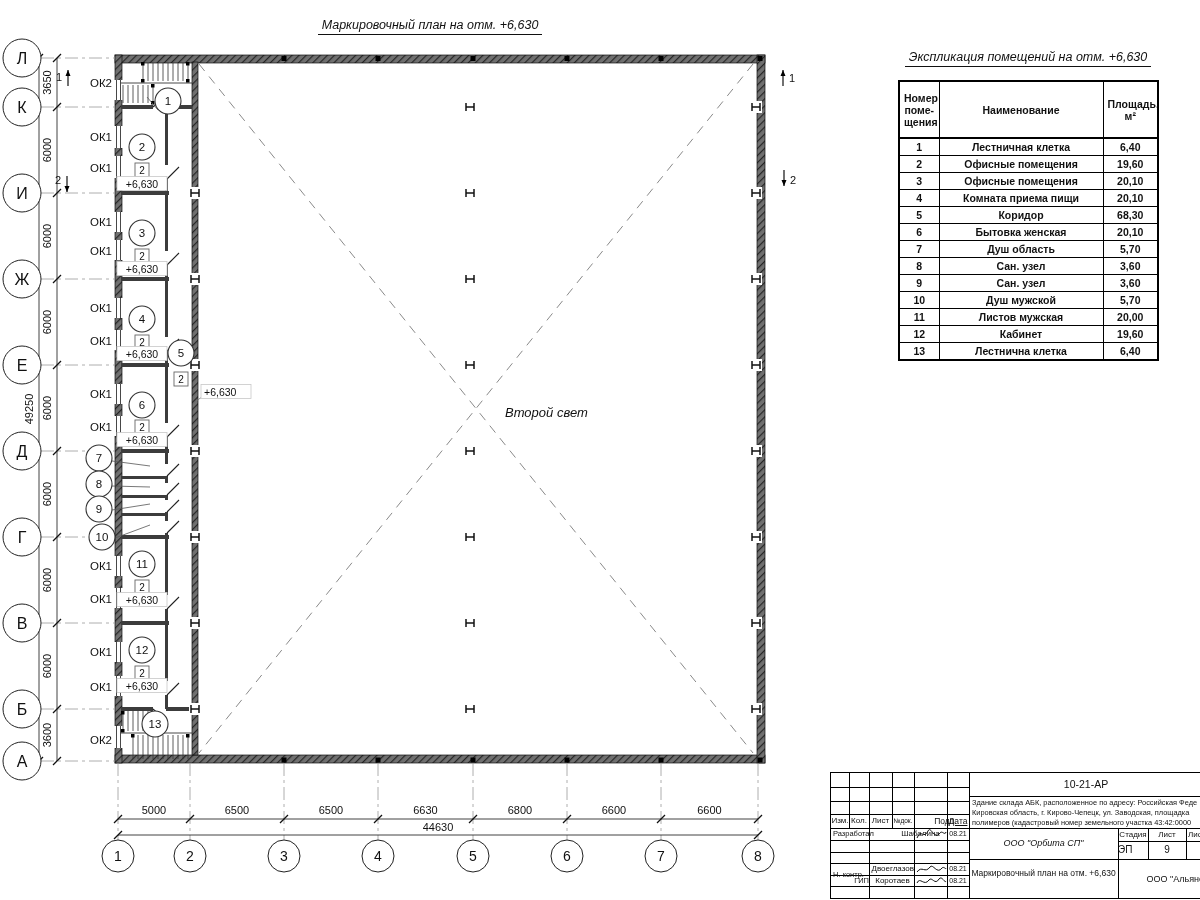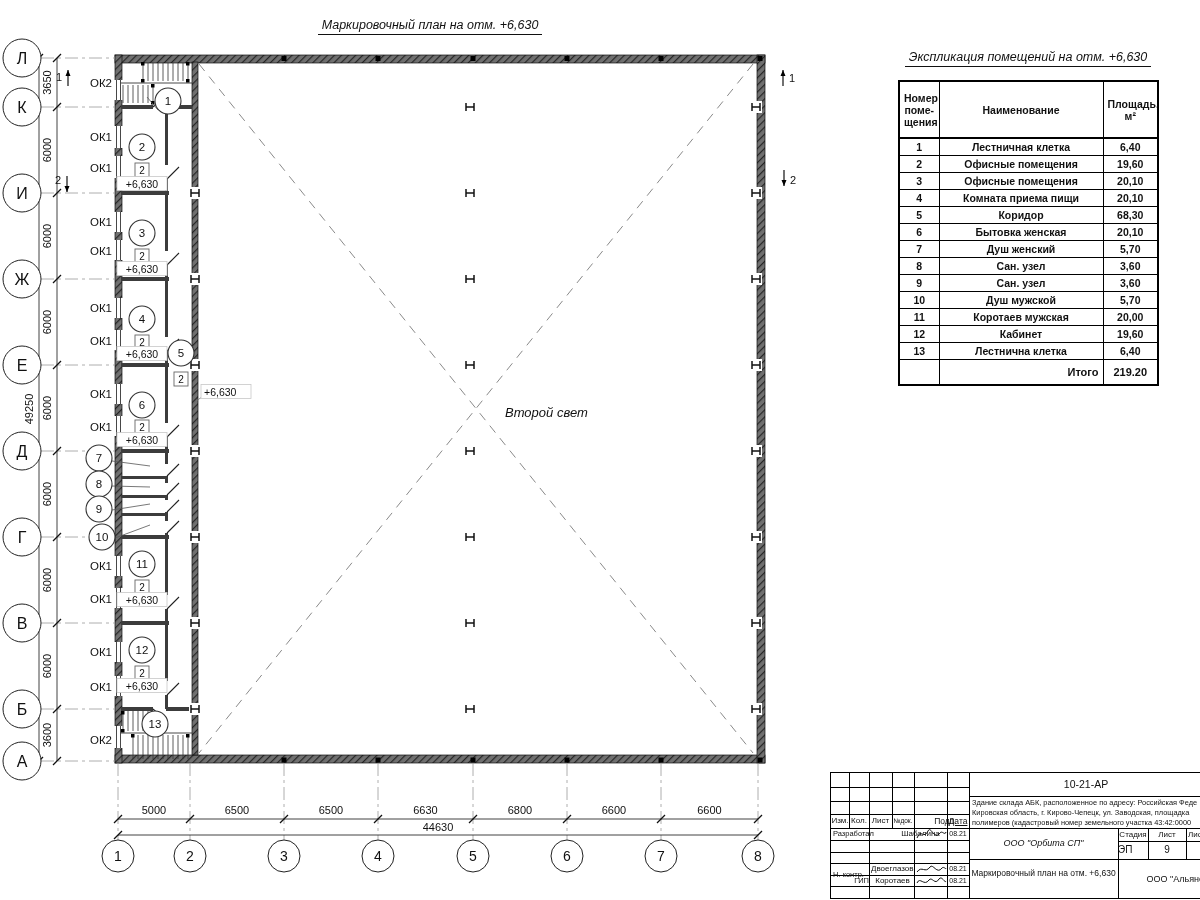--- a/index.html
+++ b/index.html
@@ -547,57 +547,52 @@
           <td class="c-name">Коридор</td>
           <td class="c-area">68,30</td>
         </tr>
         <tr>
           <td class="c-num">6</td>
           <td class="c-name">Бытовка женская</td>
           <td class="c-area">20,10</td>
         </tr>
         <tr>
           <td class="c-num">7</td>
-          <td class="c-name">Душ женский</td>
+          <td class="c-name">Душ область</td>
           <td class="c-area">5,70</td>
         </tr>
         <tr>
           <td class="c-num">8</td>
           <td class="c-name">Сан. узел</td>
           <td class="c-area">3,60</td>
         </tr>
         <tr>
           <td class="c-num">9</td>
           <td class="c-name">Сан. узел</td>
           <td class="c-area">3,60</td>
         </tr>
         <tr>
           <td class="c-num">10</td>
           <td class="c-name">Душ мужской</td>
           <td class="c-area">5,70</td>
         </tr>
         <tr>
           <td class="c-num">11</td>
-          <td class="c-name">Коротаев мужская</td>
+          <td class="c-name">Листов мужская</td>
           <td class="c-area">20,00</td>
         </tr>
         <tr>
           <td class="c-num">12</td>
           <td class="c-name">Кабинет</td>
           <td class="c-area">19,60</td>
         </tr>
         <tr>
           <td class="c-num">13</td>
           <td class="c-name">Лестнична клетка</td>
           <td class="c-area">6,40</td>
-        </tr>
-        <tr class="total">
-          <td class="c-num"></td>
-          <td class="c-name">Итого</td>
-          <td class="c-area">219.20</td>
         </tr>
       </tbody>
   </table>
 </div>
 
 <div id="titleblock" class="abs">
     <div class="cellline" style="left: 18px; top: 0px; width: 1px; height: 55px;"></div>
     <div class="cellline" style="left: 61px; top: 0px; width: 1px; height: 55px;"></div>
     <div class="cellline" style="left: 38px; top: 0px; width: 1px; height: 125px;"></div>
     <div class="cellline" style="left: 83px; top: 0px; width: 1px; height: 125px;"></div>
@@ -625,21 +620,21 @@
     <div class="tbtext" style="left: 61px; top: 41px; width: 22px; height: 14px; font-size: 6.5px; line-height: 14px; text-align: center;">№док.</div>
     <div class="tbtext" style="left: 98px; top: 41px; width: 33px; height: 14px; font-size: 8.5px; line-height: 14px; text-align: center;">Подп.</div>
     <div class="tbtext" style="left: 116px; top: 41px; width: 22px; height: 14px; font-size: 8.5px; line-height: 14px; text-align: center; text-decoration: underline;">Дата</div>
     <div class="tbtext" style="left: 2px; top: 55px; width: 36px; height: 12px; font-size: 7.5px; line-height: 12px; text-align: left;">Разработал</div>
     <div class="tbtext" style="left: 40px; top: 55px; width: 43px; height: 12px; font-size: 8px; line-height: 12px; text-align: center; margin-left: 28px;">Шабалина</div>
     <div class="tbtext" style="left: 117px; top: 55px; width: 20px; height: 12px; font-size: 7px; line-height: 12px; text-align: center;">08.21</div>
     <svg width="32" height="12" viewBox="0 0 32 12" style="position: absolute; left: 84px; top: 55px; overflow: visible;">
       <path d="M2,10 C6,0 9,12 13,3 C16,-3 19,13 25,5 C27,2 30,8 31,4" fill="none" stroke="#111" stroke-width="1"></path>
     </svg>
     <div class="tbtext" style="left: 2px; top: 96px; width: 36px; height: 12px; font-size: 7.5px; line-height: 12px; text-align: left;">Н. контр.</div>
-    <div class="tbtext" style="left: 40px; top: 90px; width: 43px; height: 12px; font-size: 8px; line-height: 12px; text-align: left;">Двоеглазов</div>
+    <div class="tbtext" style="left: 40px; top: 90px; width: 43px; height: 12px; font-size: 8px; line-height: 12px; text-align: right;">Двоеглазов</div>
     <div class="tbtext" style="left: 117px; top: 90px; width: 20px; height: 12px; font-size: 7px; line-height: 12px; text-align: center;">08.21</div>
     <svg width="32" height="12" viewBox="0 0 32 12" style="position: absolute; left: 84px; top: 90px; overflow: visible;">
       <path d="M2,9 C7,2 10,11 15,4 C18,0 22,12 27,5 C29,3 31,7 31,5" fill="none" stroke="#111" stroke-width="1"></path>
     </svg>
     <div class="tbtext" style="left: 2px; top: 102px; width: 36px; height: 16px; font-size: 7.5px; line-height: 12px; text-align: right;">ГИП</div>
     <div class="tbtext" style="left: 40px; top: 102px; width: 43px; height: 20px; font-size: 8px; line-height: 12px; text-align: center;">Коротаев</div>
     <div class="tbtext" style="left: 117px; top: 102px; width: 20px; height: 12px; font-size: 7px; line-height: 12px; text-align: center;">08.21</div>
     <svg width="32" height="12" viewBox="0 0 32 12" style="position: absolute; left: 84px; top: 102px; overflow: visible;">
       <path d="M2,8 C5,1 9,12 14,5 C17,1 20,11 24,4 C27,0 30,9 31,6" fill="none" stroke="#111" stroke-width="1"></path>
     </svg>

